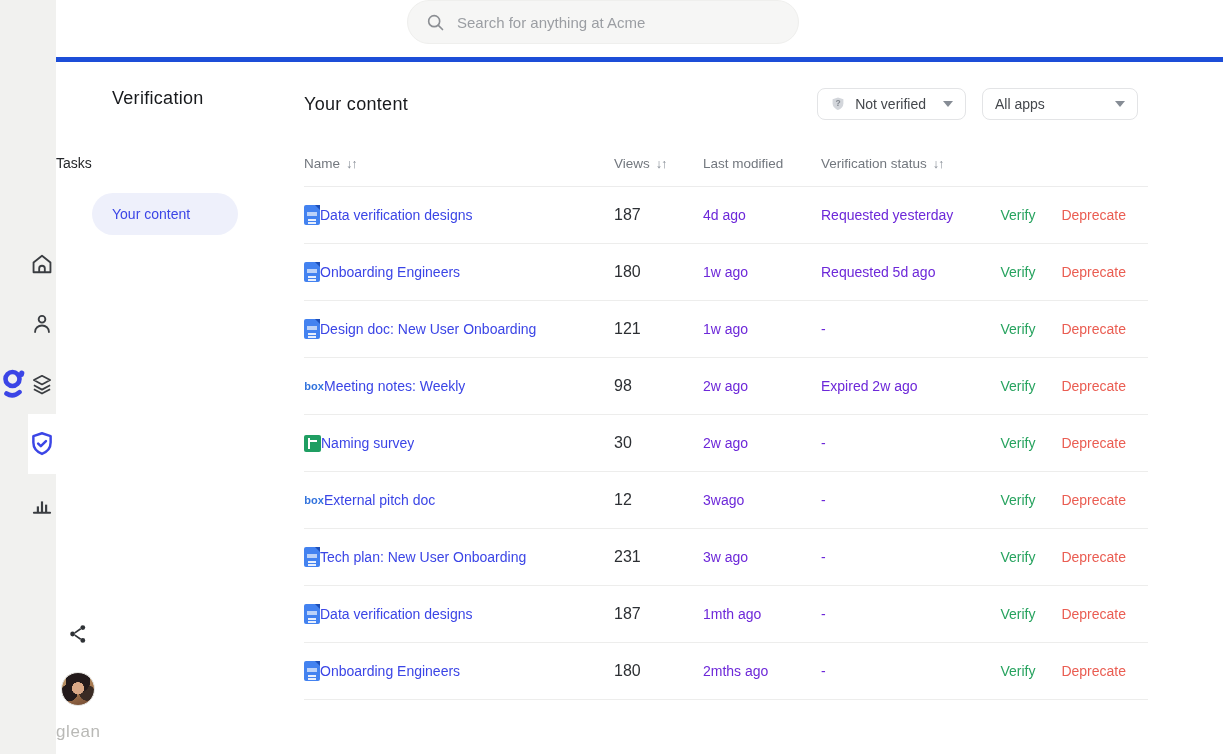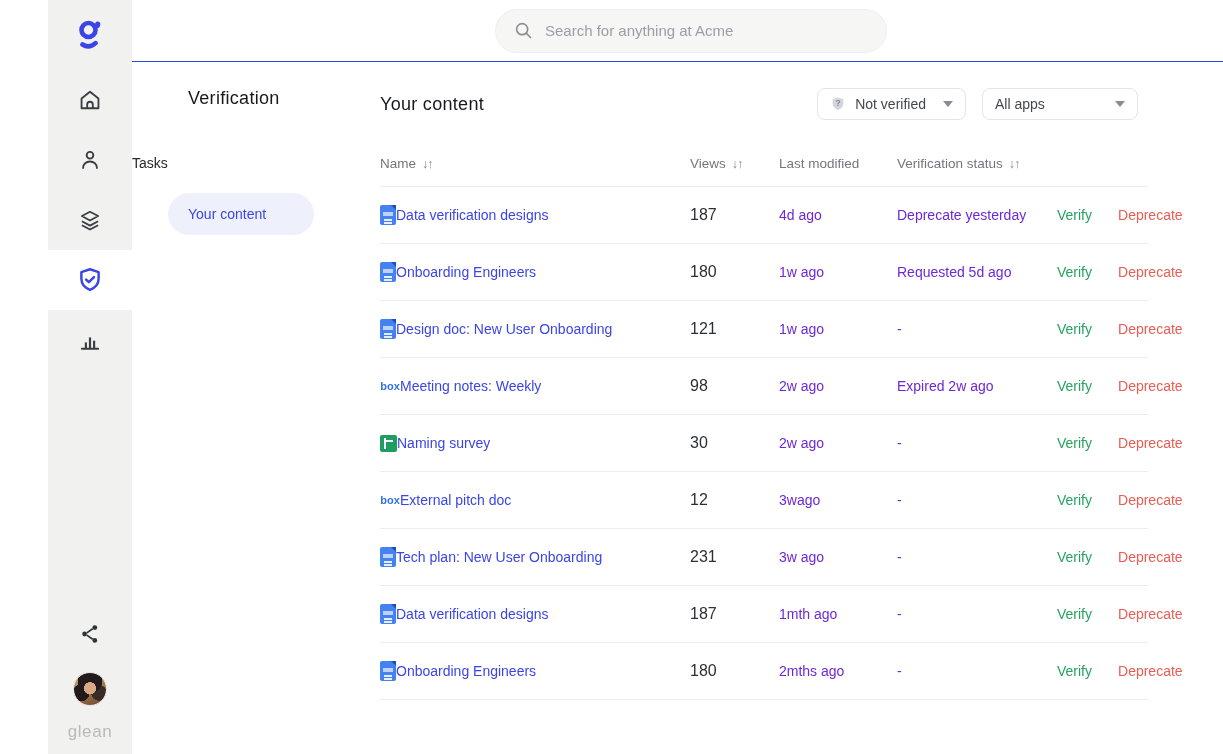--- a/index.html
+++ b/index.html
@@ -1,40 +1,40 @@
 <!DOCTYPE html>
 <html><head>
 <meta charset="utf-8">
 <style>
   * { margin:0; padding:0; box-sizing:border-box; }
   html,body { width:1223px; height:754px; overflow:hidden;
     font-family:"Liberation Sans", sans-serif; background:#fff; color:#1c1e22; }
   .app { display:flex; width:100%; height:100%; }
 
   
-  .rail { width:84px; background:#f1f1ef; display:flex; flex-direction:column; align-items:center; flex-shrink:0;margin-left:48px; }
+  .rail { width:56px; background:#f1f1ef; display:flex; flex-direction:row; align-items:center; flex-shrink:0; }
   .logo { margin-top:12px; height:44px; display:flex; align-items:center; justify-content:center; cursor:pointer; }
   .rail-nav { margin-top:14px; width:100%; }
   .rail-item { height:60px; width:100%; display:flex; align-items:center; justify-content:center; cursor:pointer; }
   .rail-item.active { background:#ffffff; }
   .rail-bottom { margin-top:auto; width:100%; display:flex; flex-direction:column; align-items:center; }
   .share-btn { margin-bottom:26px; cursor:pointer; }
   .avatar { width:34px; height:34px; border-radius:50%; cursor:pointer; overflow:hidden;
     background:
       radial-gradient(circle at 50% 48%, #d9a887 0 26%, rgba(0,0,0,0) 27%),
       radial-gradient(circle at 50% 24%, #231a1b 0 42%, rgba(0,0,0,0) 43%),
       radial-gradient(circle at 22% 62%, #231a1b 0 26%, rgba(0,0,0,0) 27%),
       radial-gradient(circle at 78% 62%, #3a2b24 0 24%, rgba(0,0,0,0) 25%),
       linear-gradient(160deg, #c7a678 0%, #a3754d 55%, #6e4630 100%);
     border:1px solid #e2e2df; }
   .wordmark { margin-top:16px; margin-bottom:12px; color:#b9b9b6; font-size:17px; letter-spacing:0.6px; }
 
   
   .right { flex:1; display:flex; flex-direction:column; min-width:0; }
-  .topbar { height:62px; border-bottom:1px solid #1d4ed8; display:flex; align-items:center; flex-shrink:0;padding-left:12px; }
+  .topbar { height:62px; border-bottom:5px solid #1d4ed8; display:flex; flex-shrink:0; }
   .search { margin-left:351px; width:392px; height:44px; background:#f6f6f5; border:1px solid #efefed;
     border-radius:22px; display:flex; align-items:center; padding:0 18px; gap:12px; cursor:text; }
   .search .placeholder { color:#9b9ea3; font-size:15px; }
 
   .content { flex:1; display:flex; min-height:0; }
 
   
   .subnav { width:248px; flex-shrink:0; padding-top:26px; }
   .subnav h2 { font-size:18px; font-weight:500; color:#17191c; letter-spacing:0.3px; margin-left:56px; }
   .subnav-item { margin-top:8px; font-size:14px; color:#26282b; cursor:pointer; }
@@ -207,21 +207,21 @@
         </div>
 
         <div id="rows">
   <div class="trow">
     <div class="name-cell">
       <span class="file-icon icon-gdoc"></span>
       <a class="doc-link">Data verification designs</a>
     </div>
     <div class="views">187</div>
     <div class="modified">4d ago</div>
-    <div class="status">Deprecate yesterday</div>
+    <div class="status">Requested yesterday</div>
     <div class="actions">
       <button class="action-btn verify">Verify</button>
       <button class="action-btn deprecate">Deprecate</button>
     </div>
   </div>
 
   <div class="trow">
     <div class="name-cell">
       <span class="file-icon icon-gdoc"></span>
       <a class="doc-link">Onboarding Engineers</a>

